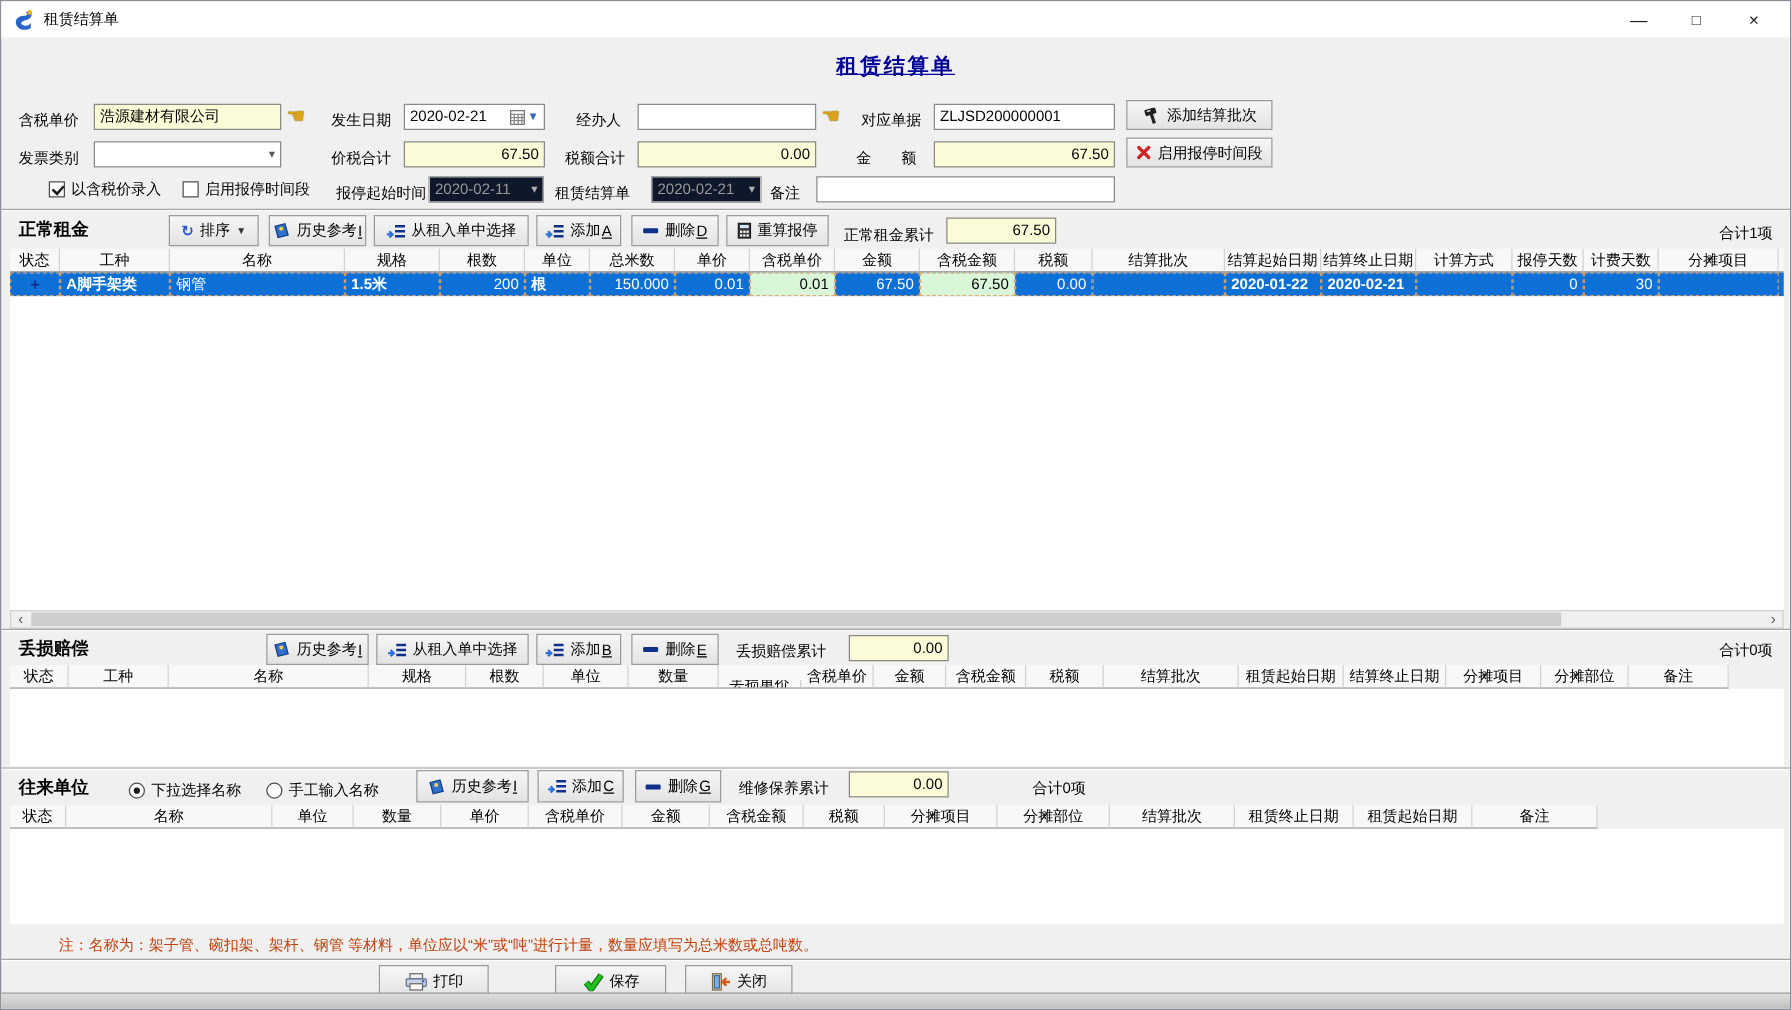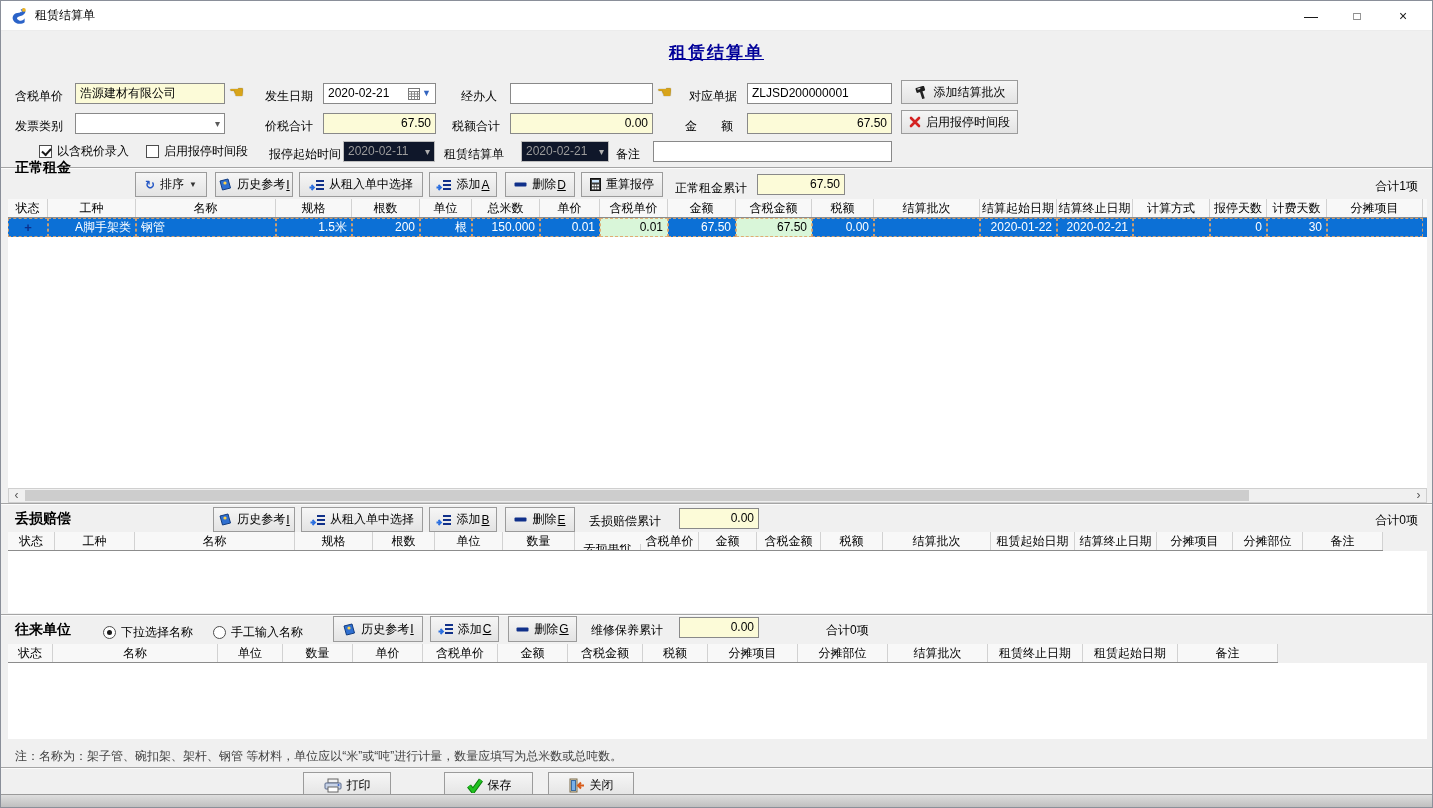--- a/index.html
+++ b/index.html
@@ -53,31 +53,31 @@
   .count{position:absolute;white-space:nowrap;}
   .groove{position:absolute;left:0;right:0;height:2px;border-top:1px solid #a5a5a5;border-bottom:1px solid #fcfcfc;}
   
   .grid{position:absolute;}
   .ghead{display:flex;height:19px;background:#f8f8f8;border-bottom:1px solid #8c8c8c;}
   .hc{flex:0 0 auto;display:flex;align-items:center;justify-content:center;
     border-right:1px solid #d2d2d2;overflow:hidden;white-space:nowrap;}
   .grow{display:flex;height:19px;background:#0c70d6;color:#fff;}
   .gc{flex:0 0 auto;line-height:17px;padding:0 4px;overflow:hidden;white-space:nowrap;
     border:1px dashed rgba(224,164,104,.9);}
-  .gc.ac{text-align:right;}.gc.ar{text-align:right;}.gc.al{text-align:left;}
+  .gc.ac{text-align:left;font-weight:bold;}.gc.ar{text-align:right;}.gc.al{text-align:left;}
   .gc.green{background:#d9f6d9;color:#000;}
   .gc.st{font-weight:bold;color:#0b2f8c;font-size:13px;text-align:center;background:#0c70d6;}
   .grid-body{position:absolute;background:#fff;}
   
   .hscroll{position:absolute;height:15px;background:#f0f0f0;border:1px solid #cfcfcf;}
   .hs-arrow{position:absolute;top:0;width:15px;height:13px;display:flex;align-items:center;
     justify-content:center;color:#555;font-size:12px;line-height:13px;}
   .hs-thumb{position:absolute;top:1px;height:11px;background:#cdcdcd;}
   
-  .note{position:absolute;color:#404040;white-space:nowrap;}
+  .note{position:absolute;color:#c2410c;white-space:nowrap;margin-left:32px;}
   .bottom-strip{position:absolute;left:0;right:0;bottom:0;height:13px;
     background:linear-gradient(#dedede,#bfbfbf);border-top:1px solid #9a9a9a;}
   svg{display:block;}
 </style>
 </head>
 <body>
 
 <div class="window">
 
   <div class="titlebar">
@@ -172,21 +172,21 @@
   <div class="lbl" style="left:443px;top:143px">租赁结算单</div>
   <div class="inp combo disabled" style="left:520px;top:140px;width:88px">
     <span class="val">2020-02-21</span>
     <span class="arrow">▾</span>
   </div>
   <div class="lbl" style="left:615px;top:143px">备注</div>
   <div class="inp" style="left:652px;top:140px;width:239px"></div>
 
   <div class="groove" style="top:166px"></div>
 
-  <div class="sec-title" style="left:14px;top:158px">正常租金</div>
+  <div class="sec-title" style="left:14px;top:174px">正常租金</div>
 
   <div class="btn" style="left:134px;top:171px;width:72px;height:25px">
     <span style="color:#2457c5;font-weight:bold">↻</span>
     <span>排序</span>
     <span style="font-size:8px;color:#333">▼</span>
   </div>
   <div class="btn" style="left:214px;top:171px;width:78px;height:25px">
     <span>
       <svg width="14" height="13">
           <path d="M2 3 L10 1 L12.5 10 L4.5 12 Z" fill="#2f6fd0" stroke="#123c80"></path>

